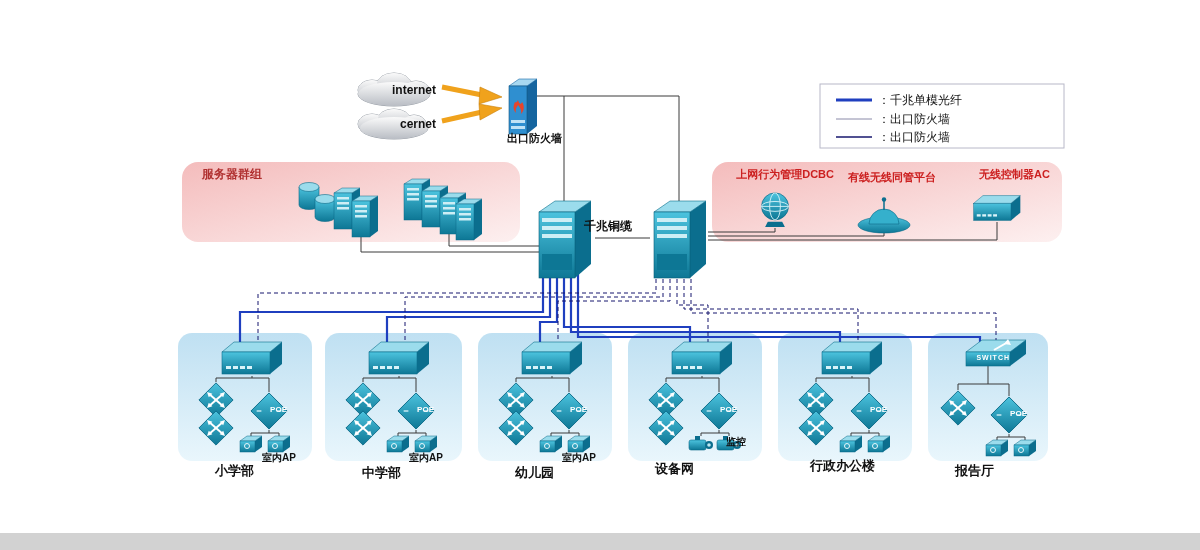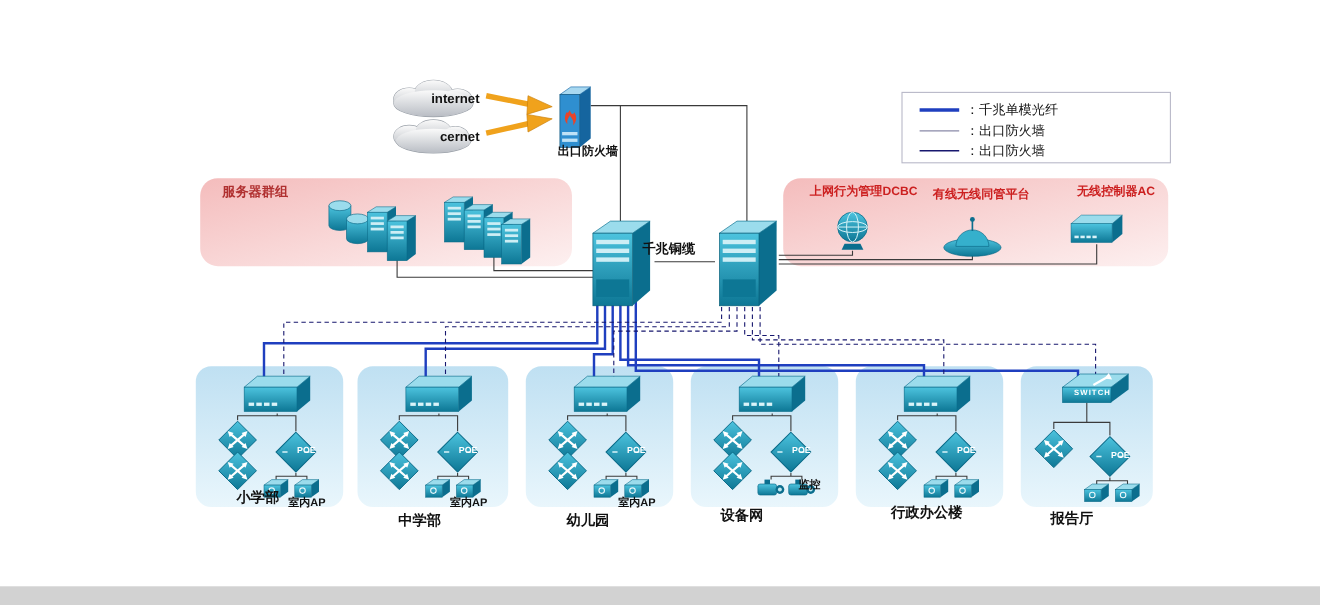--- a/index.html
+++ b/index.html
@@ -327,21 +327,21 @@
 <span class="lbl l12" style="left:878px;top:112px">：出口防火墙</span>
 <span class="lbl l12" style="left:878px;top:130px">：出口防火墙</span>
 
 <span class="lbl red12" style="left:202px;top:167px">服务器群组</span>
 <span class="lbl b12" style="left:584px;top:219px">千兆铜缆</span>
 
 <span class="lbl mg" style="left:722px;top:168px;width:112px">上网行为管理DCBC</span>
 <span class="lbl mg" style="left:832px;top:171px;width:104px">有线无线同管平台</span>
 <span class="lbl mg" style="left:946px;top:168px;width:104px">无线控制器AC</span>
 
-<span class="lbl bb" style="left:180px;top:444px;width:74px">小学部</span>
+<span class="lbl bb" style="left:180px;top:463px;width:74px">小学部</span>
 <span class="lbl bb" style="left:327px;top:465px;width:74px">中学部</span>
 <span class="lbl bb" style="left:480px;top:465px;width:74px">幼儿园</span>
 <span class="lbl bb" style="left:630px;top:461px;width:64px">设备网</span>
 <span class="lbl bb" style="left:779px;top:458px;width:96px">行政办公楼</span>
 <span class="lbl bb" style="left:930px;top:463px;width:64px">报告厅</span>
 
 <span class="lbl sub" style="left:230px;top:452px;width:66px">室内AP</span>
 <span class="lbl sub" style="left:377px;top:452px;width:66px">室内AP</span>
 <span class="lbl sub" style="left:530px;top:452px;width:66px">室内AP</span>
 <span class="lbl sub" style="left:680px;top:436px;width:66px">监控</span>

